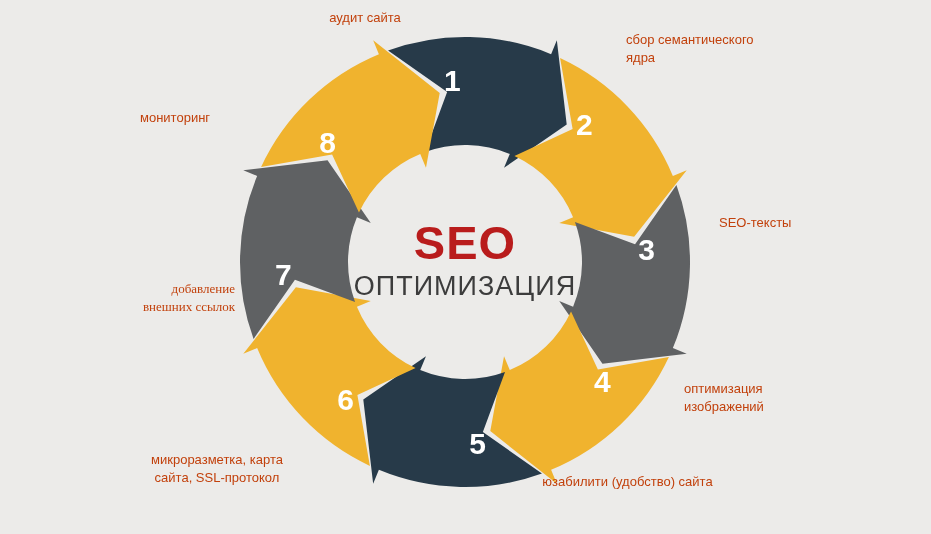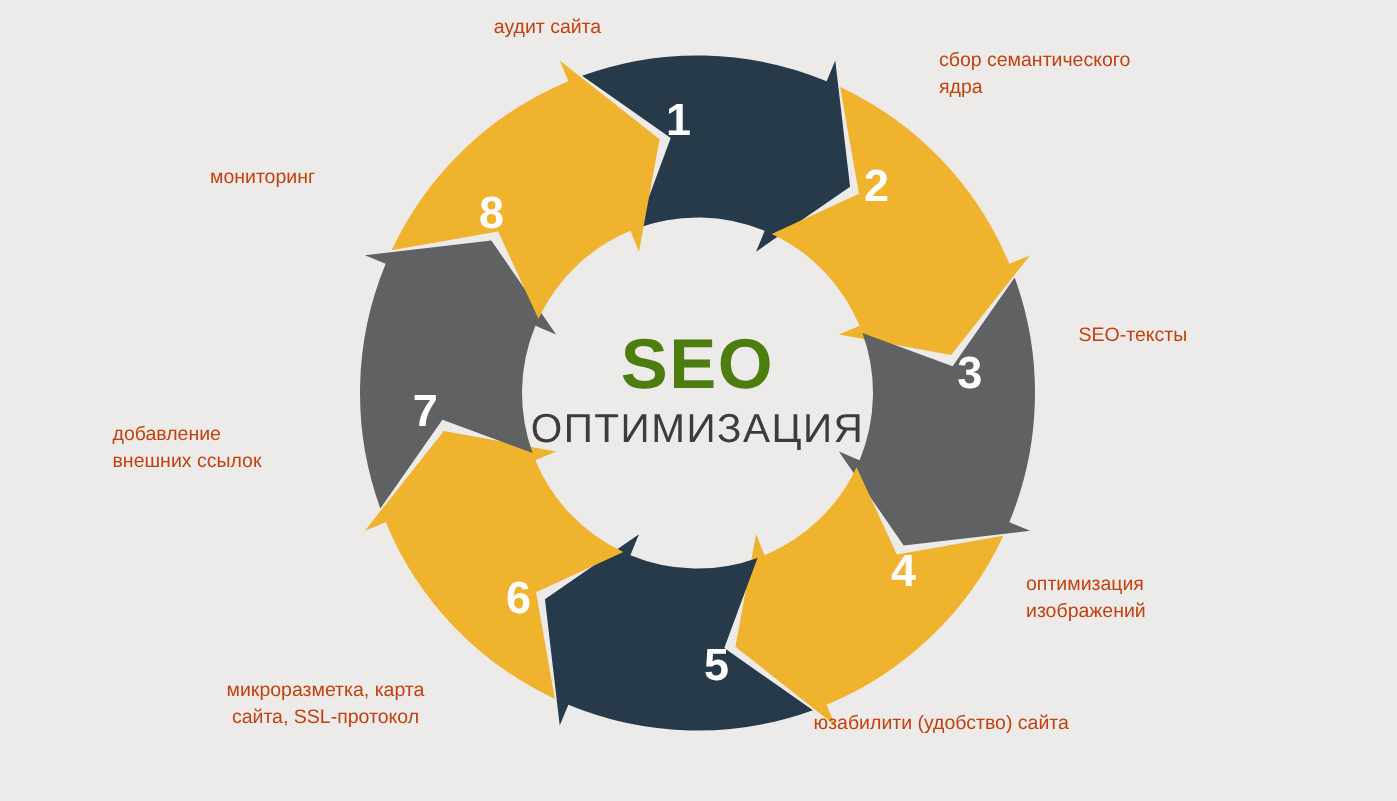--- a/index.html
+++ b/index.html
@@ -22,21 +22,21 @@
   .center-text{
     position:absolute;
     left:465px;
     top:260px;
     transform:translate(-50%,-50%);
     text-align:center;
   }
   .center-title{
     font-size:47px;
     font-weight:bold;
-    color:#4d7c0f;
+    color:#b91c1c;
     letter-spacing:1px;
     line-height:1.05;
   }
   .center-subtitle{
     font-size:27px;
     color:#3c3c3c;
     letter-spacing:1px;
     margin-top:4px;
   }
   .label{
@@ -46,21 +46,21 @@
     line-height:1.35;
     color:#c2410c;
     white-space:pre-line;
   }
   .label-1{top:9px;   left:250px; width:230px; text-align:center;}
   .label-2{top:31px;  left:626px; width:230px; text-align:left;}
   .label-3{top:214px; left:719px; width:160px; text-align:left;}
   .label-4{top:380px; left:684px; width:160px; text-align:left;}
   .label-5{top:473px; left:500px; width:255px; text-align:center;}
   .label-6{top:451px; left:102px; width:230px; text-align:center;}
-  .label-7{top:280px; left:75px;  width:160px; text-align:left;}
+  .label-7{top:280px; left:75px;  width:160px; text-align:right;font-family:Liberation Serif, serif;}
   .label-8{top:109px; left:140px; width:140px; }
 </style>
 </head>
 <body>
 
 <div id="stage" style="background: rgb(236, 235, 233);">
 
   <svg id="cycle" width="931" height="534" viewBox="0 0 931 534">
       <path d="M388.05 50.57 A225 225 0 0 1 551.10 54.13 L556.84 40.27 L566.71 124.54 L504.03 167.76 L509.77 153.91 A117 117 0 0 0 424.98 152.06 L447.13 91.94 Z" fill="#273A49"></path>
       <text x="452.30" y="80.44" class="seg-num" fill="#FFFFFF">1</text>

